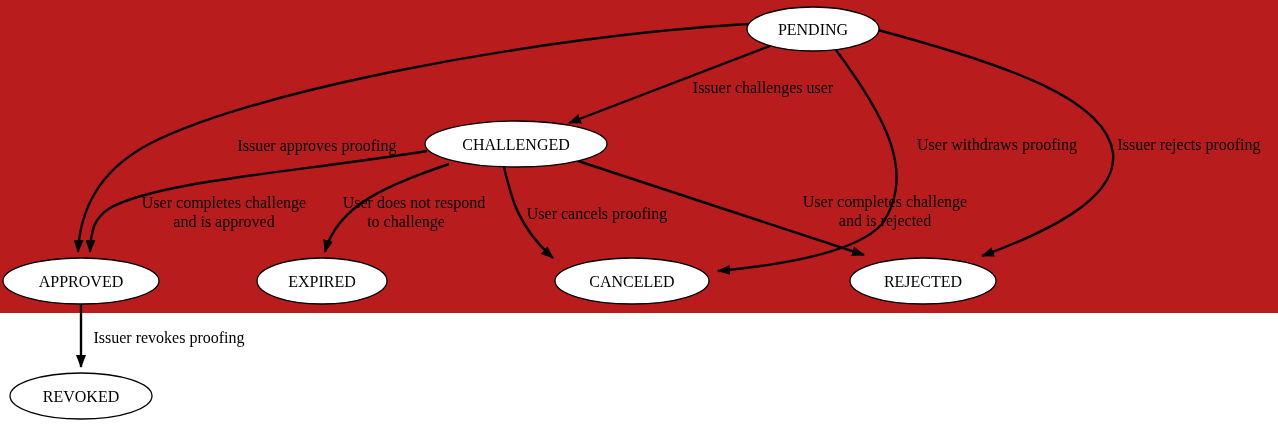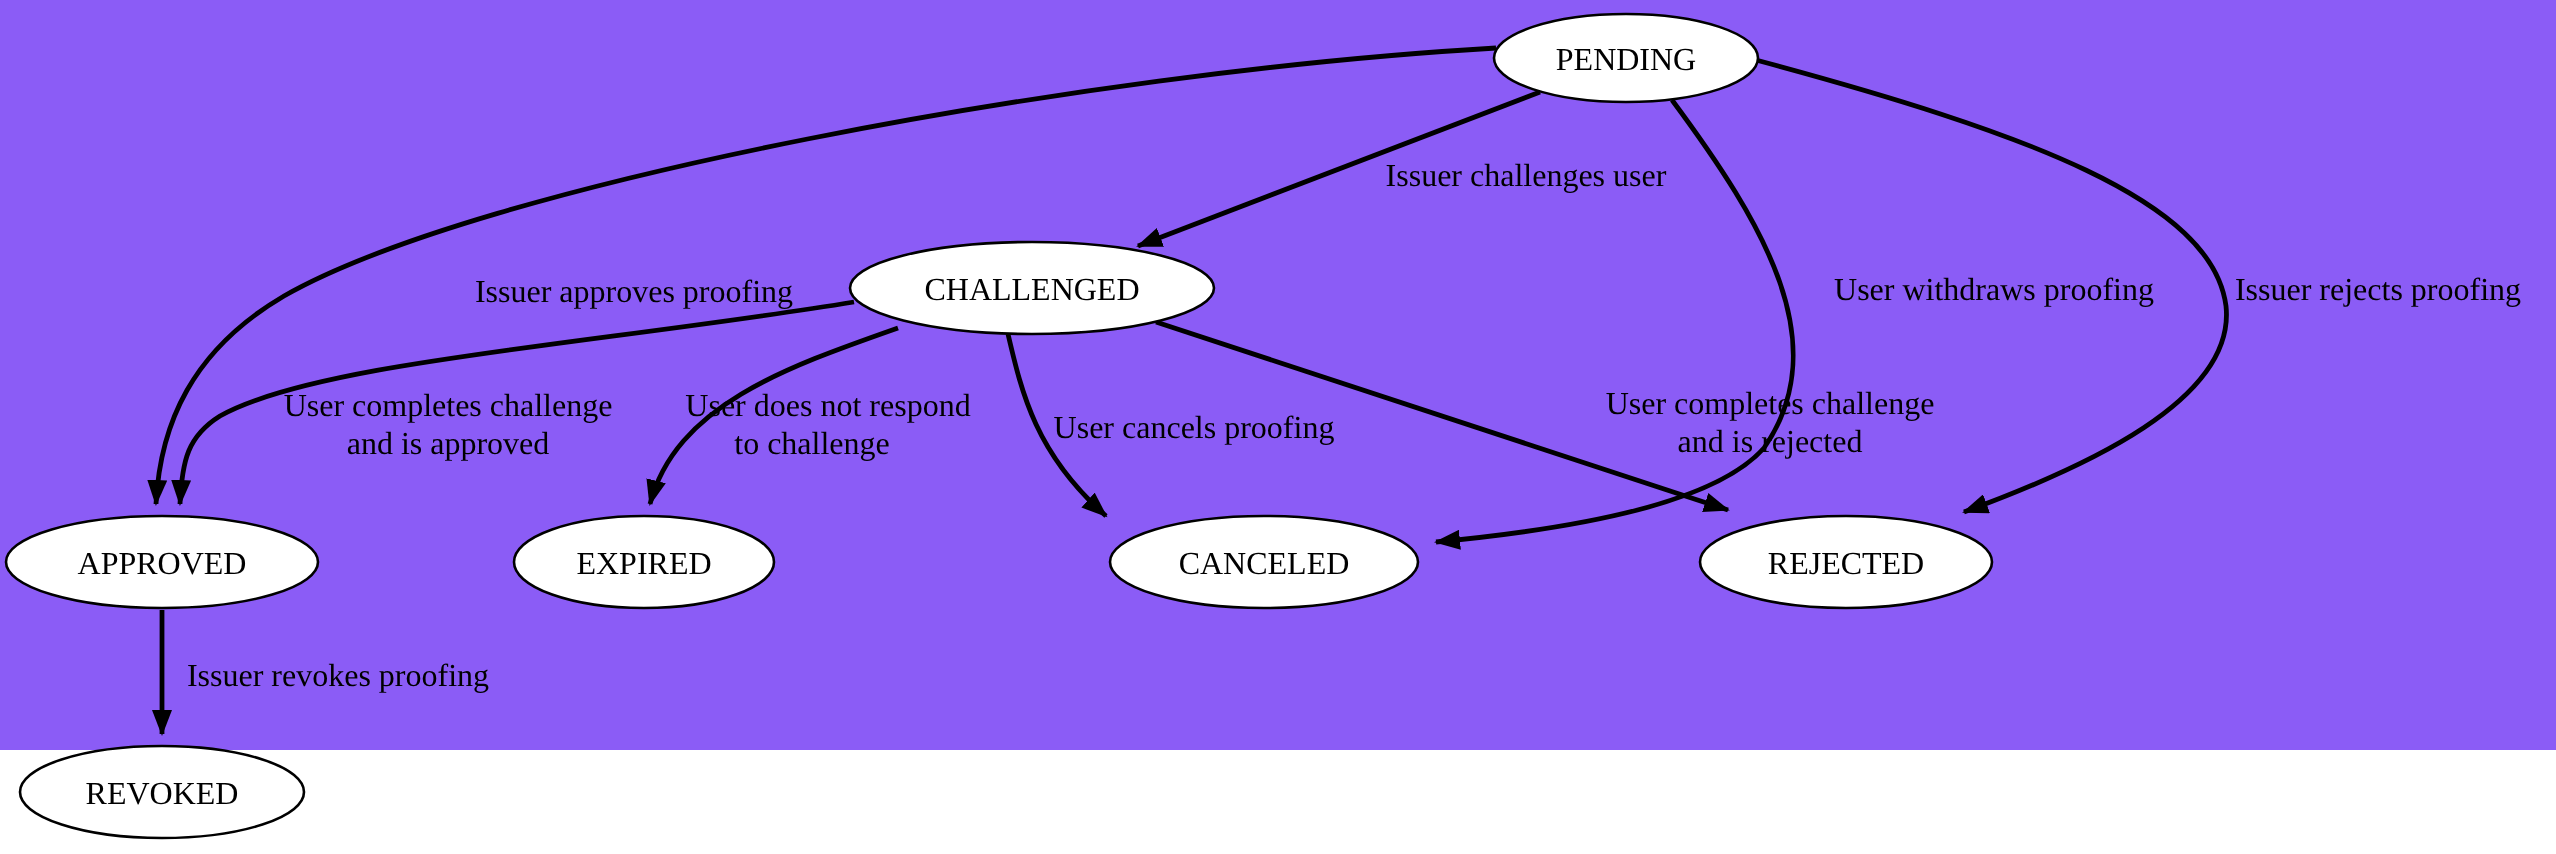--- a/index.html
+++ b/index.html
@@ -7,22 +7,22 @@
     padding: 0;
     background: #ffffff;
     width: 1278px;
     height: 427px;
     overflow: hidden;
     font-family: "Liberation Serif", serif;
   }
   .diagram-wrap {
     position: relative;
     width: 1278px;
-    height: 375px;
-    background: #8b5cf6;
+    height: 313px;
+    background: #b91c1c;
   }
   svg { display: block; }
   .edge {
     fill: none;
     stroke: #000000;
     stroke-width: 2.4;
   }
   .node-ellipse {
     fill: #ffffff;
     stroke: #000000;

